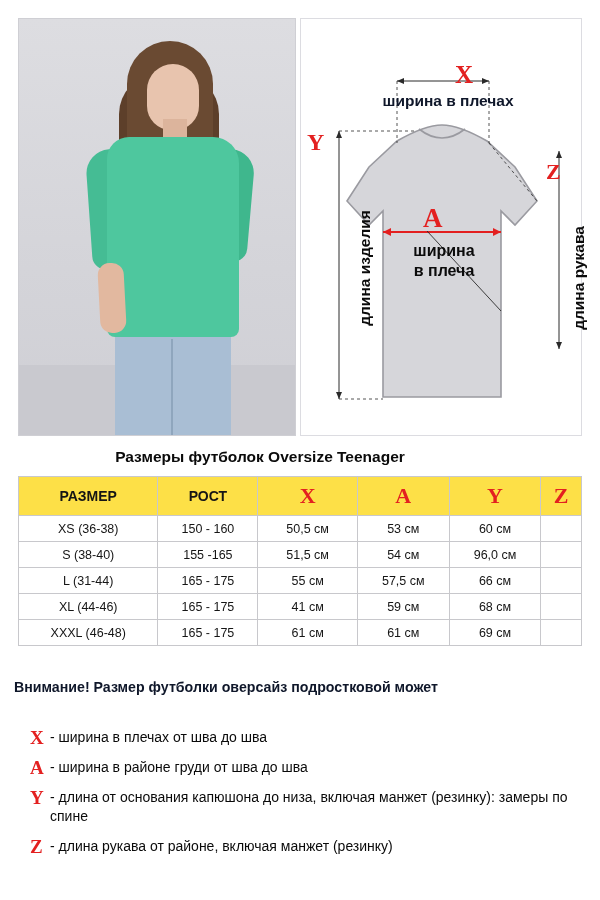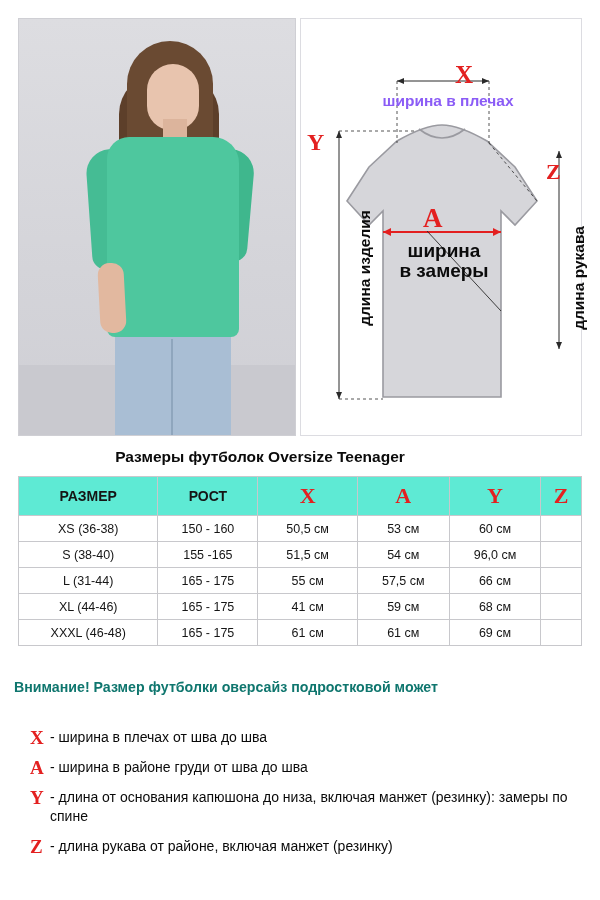--- a/index.html
+++ b/index.html
@@ -169,21 +169,21 @@
   }
   .lbl-x { left: 154px; top: 42px; font-size: 25px; }
   .lbl-shoulder {
     position: absolute;
     left: 42px;
     top: 73px;
     width: 210px;
     text-align: center;
     font-size: 15.5px;
     font-weight: bold;
-    color: #8b5cf6;
+    color: #0f172a;
   }
   .lbl-y {
     position: absolute;
     left: 6px;
     top: 110px;
     font-size: 24px;
     color: #e32020;
     font-weight: bold;
     font-family: "Liberation Serif", serif;
   }
@@ -230,21 +230,21 @@
     color: #e32020;
     font-weight: bold;
     font-family: "Liberation Serif", serif;
   }
   .lbl-chest {
     position: absolute;
     left: 58px;
     top: 222px;
     width: 170px;
     text-align: center;
-    font-size: 19px;
+    font-size: 16px;
     font-weight: bold;
     color: #0b0b0b;
     line-height: 20px;
   }
 
   
   .table-title {
     position: absolute;
     left: 0;
     top: 448px;
@@ -269,21 +269,21 @@
     text-align: center;
     font-size: 12.5px;
     color: #151515;
     height: 25px;
     padding: 0;
   }
   .size-table thead th {
     height: 38px;
     font-size: 14px;
     font-weight: bold;
-    background: #5eead4;
+    background: #fde047;
   }
   .size-table thead th.red-head {
     color: #e32020;
     font-size: 22px;
     font-family: "Liberation Serif", serif;
   }
   .size-table tbody td:first-child {
     font-weight: normal;
   }
   .col-size { width: 140px; }
@@ -295,21 +295,21 @@
 
   
   .warning {
     position: absolute;
     left: 14px;
     top: 679px;
     width: 572px;
     font-size: 14.2px;
     font-weight: bold;
     line-height: 17px;
-    color: #0f766e;
+    color: #0f172a;
   }
 
   
   .legend {
     position: absolute;
     left: 30px;
     top: 728px;
     width: 556px;
   }
   .legend-row {
@@ -391,21 +391,21 @@
 
       <div class="lbl-y">Y</div>
       <div class="vert-y">длина изделия</div>
 
       <div class="lbl-z">Z</div>
       <div class="vert-z">длина рукава</div>
 
       <div class="lbl-a">A</div>
       <div class="lbl-chest">
         <span>ширина</span><br>
-        <span>в замеры</span>
+        <span>в плеча</span>
       </div>
     </div>
   </div>
 
   <div class="table-title">Размеры футболок Oversize Teenager</div>
 
   <table class="size-table">
     <thead>
       <tr>
         <th class="col-size">РАЗМЕР</th>

